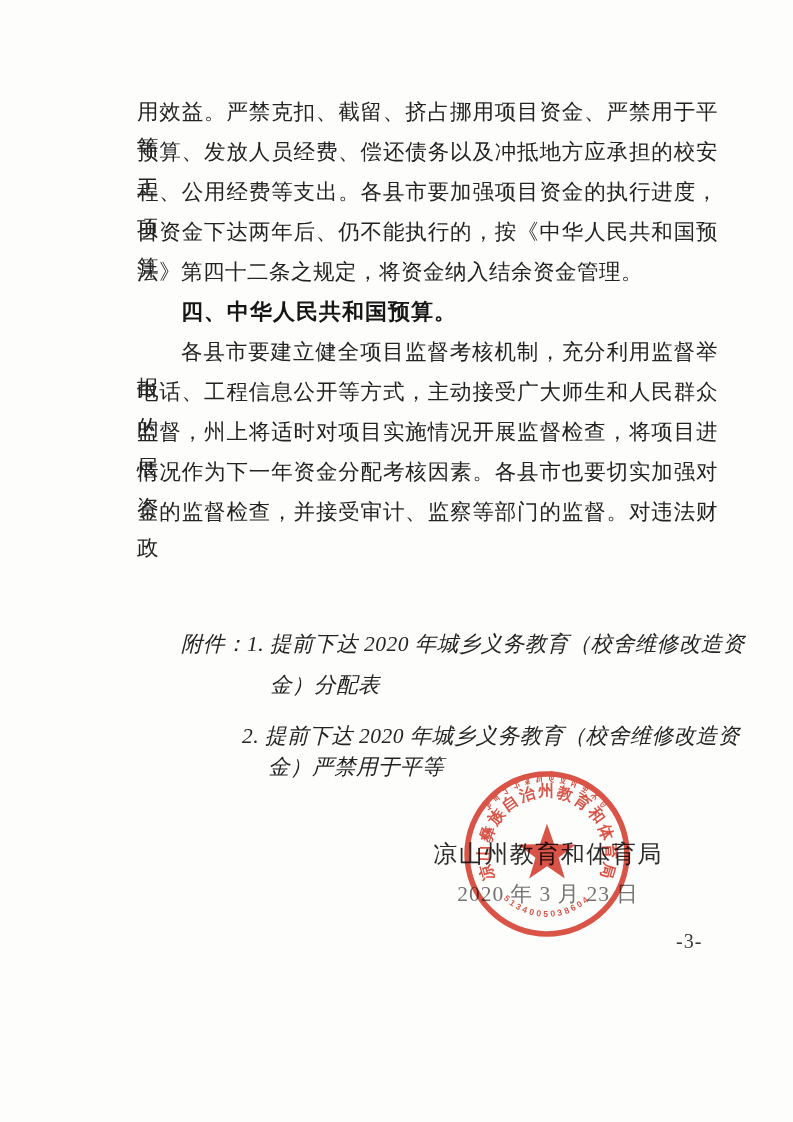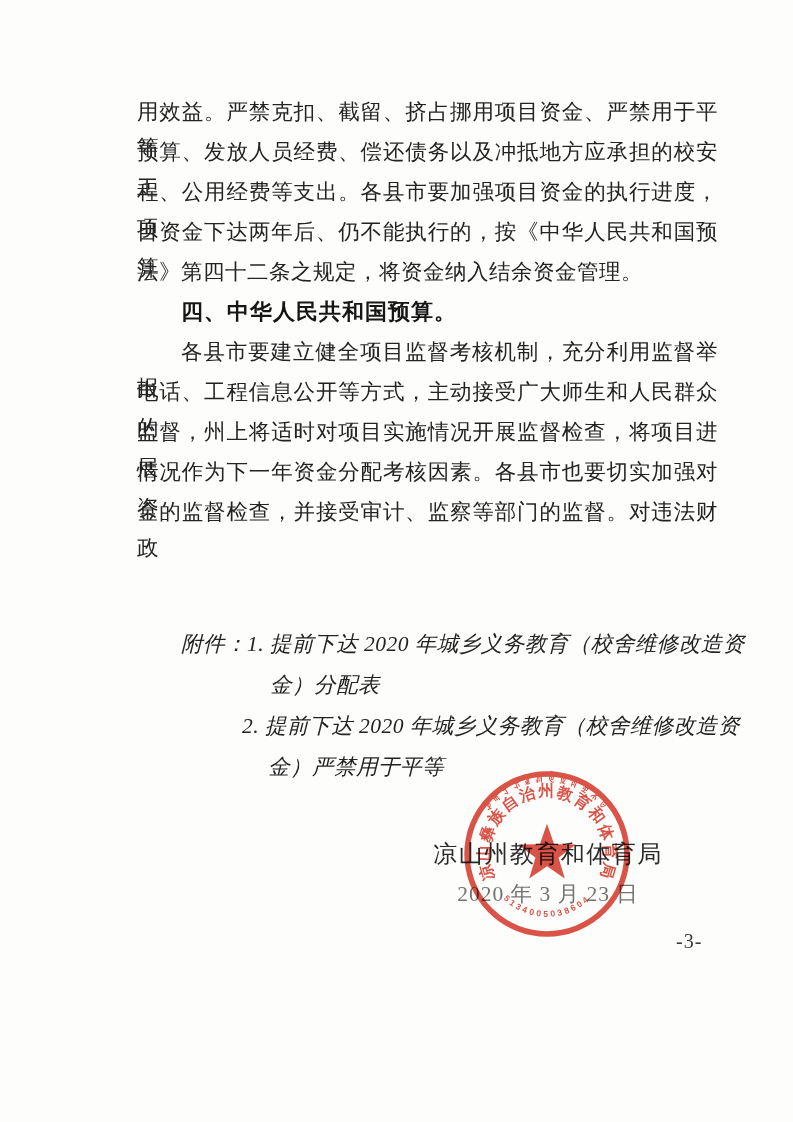--- a/index.html
+++ b/index.html
@@ -46,21 +46,21 @@
     position: absolute;
     height: 40px;
     line-height: 28px;
     font-size: 21.5px;
     letter-spacing: 0.5px;
     white-space: nowrap;
     font-style: italic;
   }
   .att-1 { left: 181px; top: 0; }
   .att-2 { left: 270px; top: 41px; }
-  .att-3 { left: 242px; top: 82px; }
+  .att-3 { left: 242px; top: 92px; }
   .att-4 { left: 268px; top: 123px; }
   
   .signature {
     position: absolute;
     left: 413px;
     top: 838px;
     width: 270px;
     text-align: center;
   }
   .sig-org {

